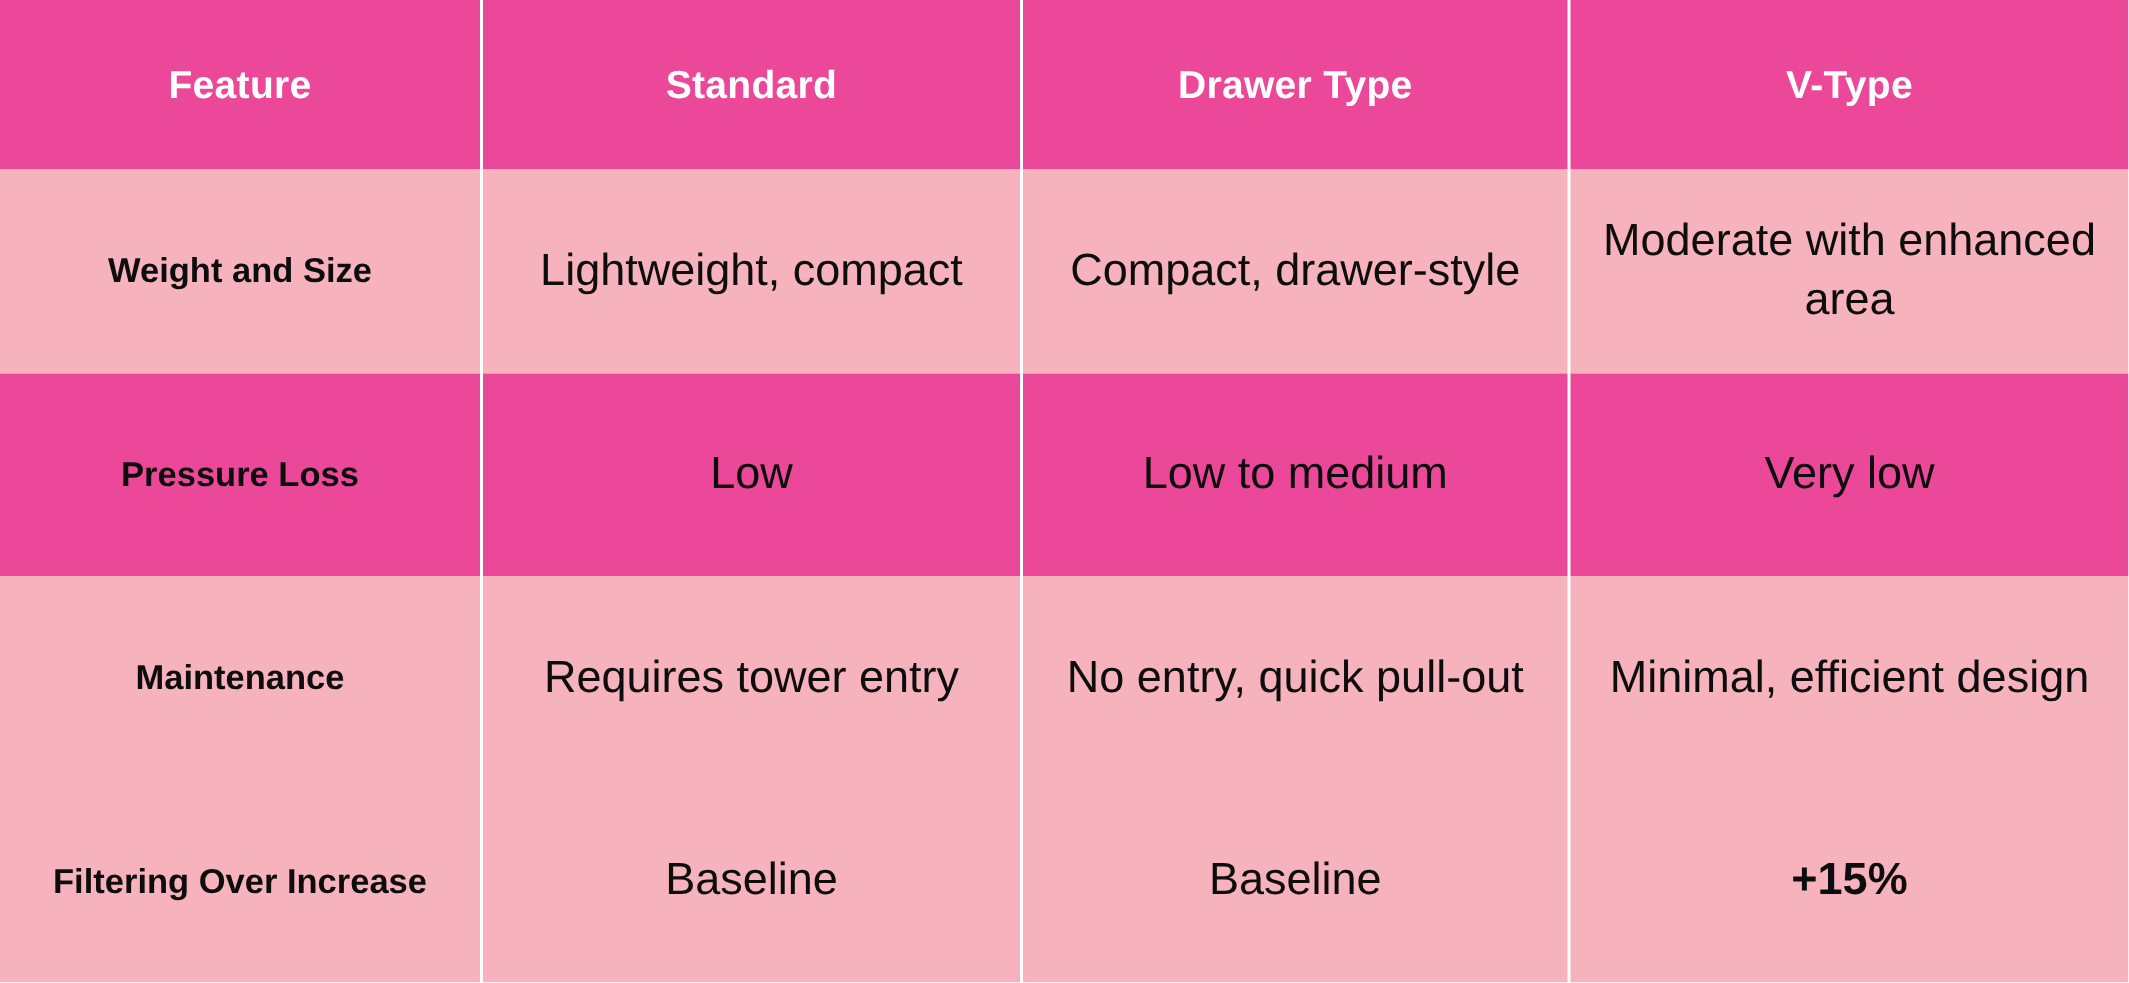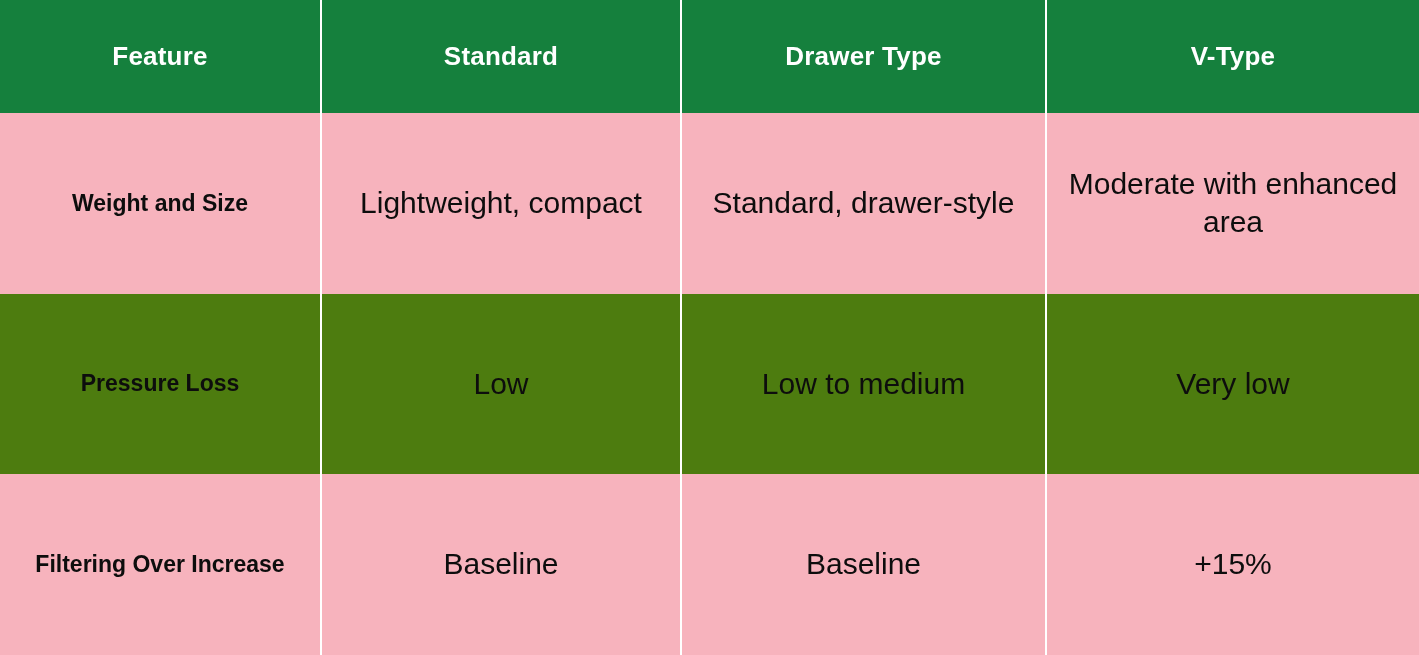--- a/index.html
+++ b/index.html
@@ -21,56 +21,56 @@
   }
   #comparison-table col.col-feature  { width: 321px; }
   #comparison-table col.col-standard { width: 360px; }
   #comparison-table col.col-drawer   { width: 365px; }
   #comparison-table col.col-vtype    { width: 373px; }
 
   thead tr {
     height: 113px;
   }
   thead th {
-    background: #15803d;
+    background: #ec4899;
     color: #ffffff;
     font-size: 26px;
     font-weight: bold;
     text-align: center;
     vertical-align: middle;
     padding: 0 6px;
     border-right: 2px solid #ffffff;
     box-sizing: border-box;
     letter-spacing: 0.2px;
   }
   thead th:last-child { border-right: none; text-align: center; }
 
   tbody tr { height: 113px; }
   tbody tr.shade-dark  td { background: #f7b3bd; }
-  tbody tr.shade-light td { background: #4d7c0f; }
+  tbody tr.shade-light td { background: #ec4899; }
 
   tbody td {
     color: #0d0d0d;
     font-size: 30px;
     font-weight: normal;
     text-align: center;
     vertical-align: middle;
     padding: 0 4px;
     border-right: 2px solid #ffffff;
     box-sizing: border-box;
     line-height: 1.28;
   }
   tbody td:last-child { border-right: none; }
 
   tbody td.row-label {
     font-weight: bold;
     font-size: 23px;
   }
   tbody td.emphasis {
-    font-weight: normal;
+    font-weight: bold;
   }
   .cell-line { display: block; }
 </style>
 </head>
 <body>
 
 <table id="comparison-table">
   <colgroup>
     <col class="col-feature">
     <col class="col-standard">
@@ -85,31 +85,37 @@
       <th>Drawer Type</th>
       <th>V-Type</th>
     </tr>
   </thead>
 
   <tbody>
 
     <tr class="shade-dark">
       <td class="row-label">Weight and Size</td>
       <td>Lightweight, compact</td>
-      <td>Standard, drawer-style</td>
+      <td>Compact, drawer-style</td>
       <td>Moderate with enhanced area</td>
     </tr>
 
     <tr class="shade-light">
       <td class="row-label">Pressure Loss</td>
       <td>Low</td>
       <td>Low to medium</td>
       <td>Very low</td>
     </tr>
 
+    <tr class="shade-dark">
+      <td class="row-label">Maintenance</td>
+      <td>Requires tower entry</td>
+      <td>No entry, quick pull-out</td>
+      <td>Minimal, efficient design</td>
+    </tr>
 
 
     <tr class="shade-dark">
       <td class="row-label">Filtering Over Increase</td>
       <td>Baseline</td>
       <td>Baseline</td>
       <td class="emphasis">+15%</td>
     </tr>
 
   </tbody>

